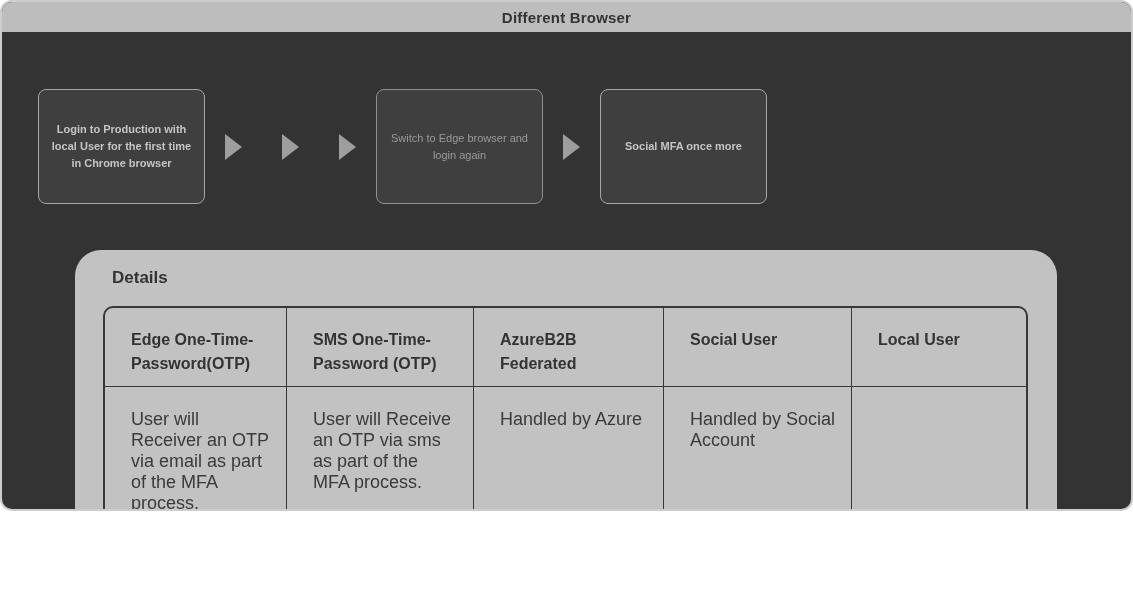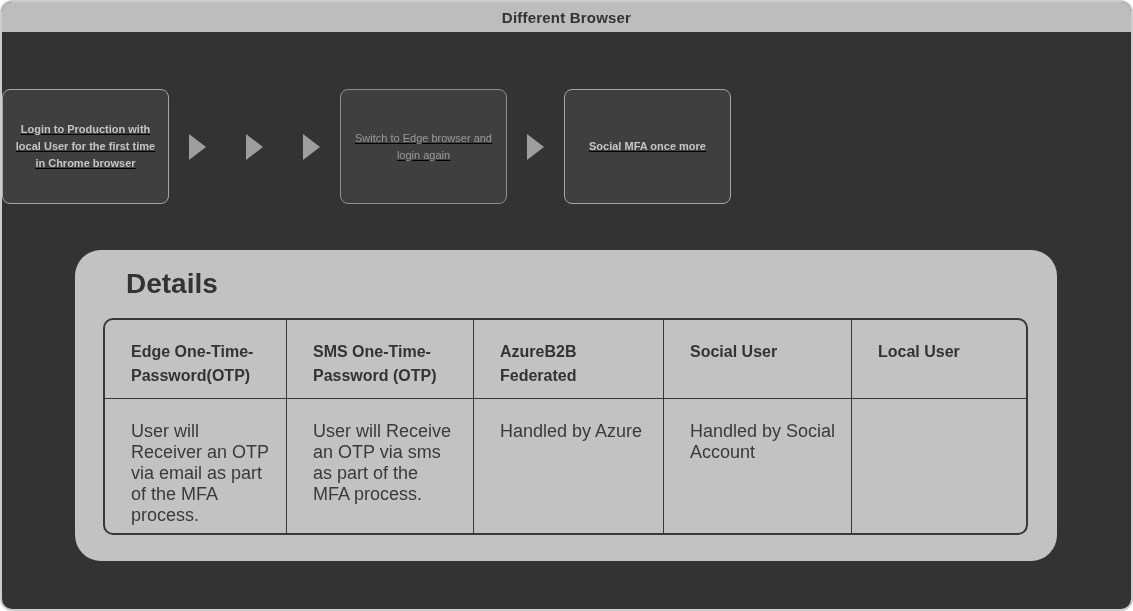--- a/index.html
+++ b/index.html
@@ -1,21 +1,21 @@
 <!DOCTYPE html>
 <html><head>
 <meta charset="utf-8">
 <style>
   * { margin: 0; padding: 0; box-sizing: border-box; }
   html, body { background: #ffffff; font-family: "Liberation Sans", sans-serif; }
 
   .frame {
     position: relative;
     width: 1133px;
-    height: 611px;
+    height: 511px;
     background: #333333;
     border: 2px solid #cdcdcd;
     border-radius: 12px;
     overflow: hidden;
   }
 
   
   .titlebar {
     height: 30px;
     background: #bdbdbd;
@@ -28,21 +28,21 @@
     font-weight: bold;
     color: #333333;
     letter-spacing: 0.2px;
   }
 
   
   .flow {
     display: flex;
     align-items: center;
     margin-top: 57px;
-    text-decoration: underline;
+    padding-left: 36px;
   }
   .node {
     width: 167px;
     height: 115px;
     background: #3f3f3f;
     border: 1.5px solid #a6a6a6;
     border-radius: 8px;
     display: flex;
     align-items: center;
     justify-content: center;
@@ -80,22 +80,22 @@
   .panel {
     position: absolute;
     left: 73px;
     top: 248px;
     width: 982px;
     height: 311px;
     background: #c2c2c2;
     border-radius: 26px;
   }
   .panel-title {
-    margin: 18px 0 0 51px;
-    font-size: 28px;
+    margin: 18px 0 0 37px;
+    font-size: 17px;
     font-weight: bold;
     color: #333333;
   }
   .details-table {
     margin: 18px 0 0 28px;
     width: 925px;
     display: grid;
     grid-template-columns: 182px 187px 190px 188px 178px;
     grid-template-rows: 79px 134px;
     border: 2px solid #383838;

